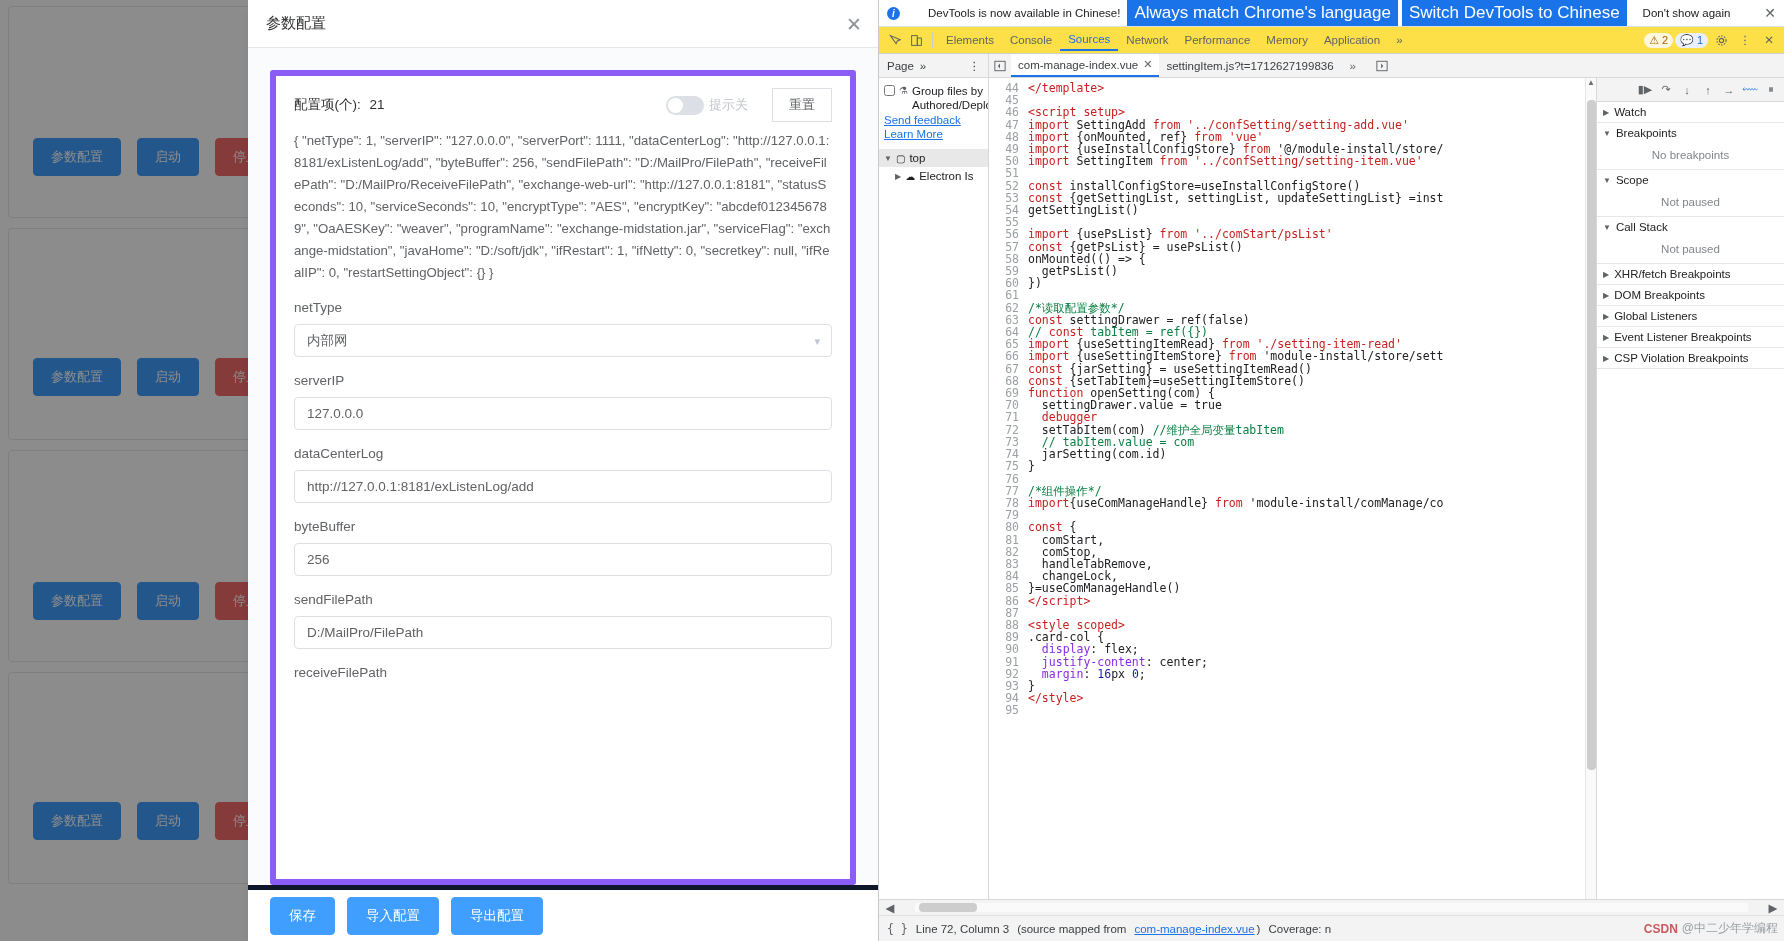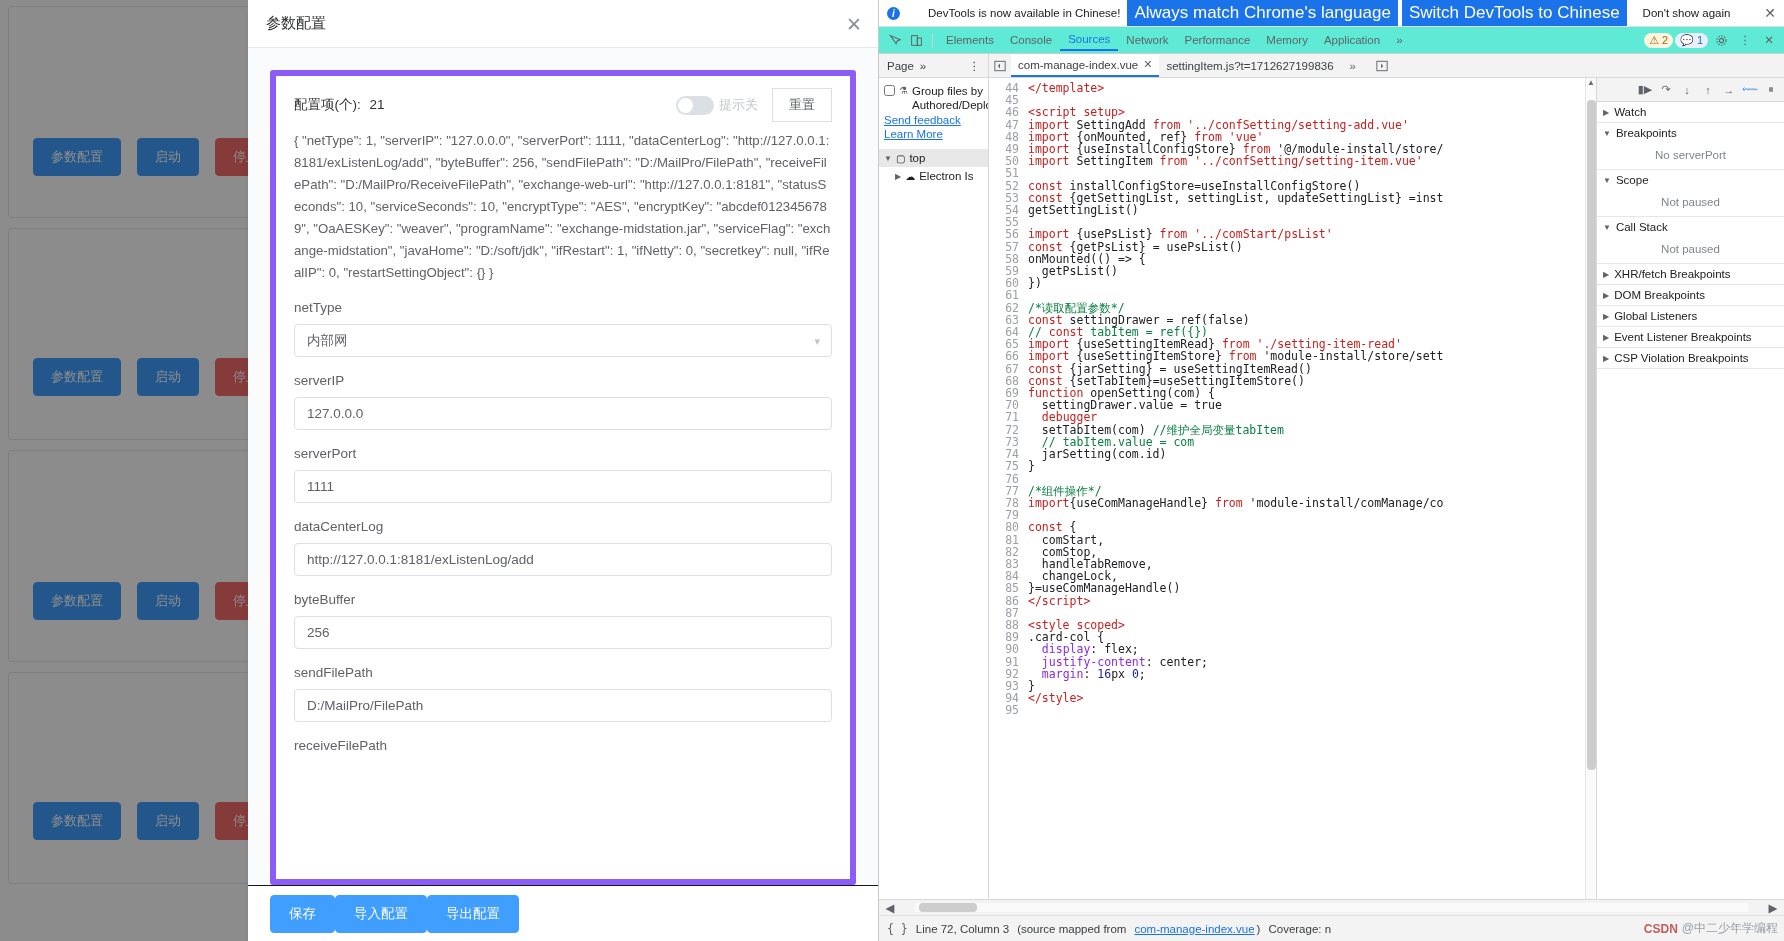--- a/index.html
+++ b/index.html
@@ -60,21 +60,21 @@
   #drawer-body {
     flex:1 1 auto; overflow:hidden; background:#fafbfc;
     padding:22px 22px 0 22px; position:relative;
   }
   #form-panel {
     background:#ffffff; border:6px solid #8b5cf6; border-radius:3px;
     height:100%; padding:14px 18px 0 18px; overflow:hidden;
   }
   .panel-topline { display:flex; align-items:center; justify-content:space-between; height:30px; }
   .count-text { font-size:13.5px; color:#303133; }
-  .topline-right { display:flex; align-items:center; gap:14px; }
+  .topline-right { display:flex; align-items:center; gap:24px; }
   .switch-wrap { display:flex; align-items:center; }
   .el-switch {
     width:38px; height:19px; border-radius:10px; background:#dcdfe6;
     position:relative; cursor:pointer; flex:0 0 38px;
   }
   .el-switch .knob {
     position:absolute; left:2px; top:2px; width:15px; height:15px;
     border-radius:50%; background:#fff;
   }
   .switch-label { font-size:13px; color:#c0c4cc; margin-left:5px; }
@@ -92,22 +92,22 @@
     width:100%; height:33px; border:1px solid #dcdfe6; border-radius:4px;
     background:#fff; font-size:13.5px; color:#606266;
     padding:0 12px; font-family:"Liberation Sans", sans-serif; outline:none;
   }
   .select-wrap { position:relative; }
   .select-wrap .caret {
     position:absolute; right:12px; top:50%; transform:translateY(-50%);
     color:#c0c4cc; font-size:11px; pointer-events:none;
   }
   #drawer-footer {
-    flex:0 0 56px; height:56px; border-top:1px solid #0f172a;
-    display:flex; align-items:center; padding:0 22px;
+    flex:0 0 56px; height:56px; border-top:5px solid #0f172a;
+    display:flex; align-items:center; gap:12px; padding:0 22px;
     background:#fff;
   }
   .footer-btn {
     background:#409eff; border:1px solid #409eff; color:#fff;
     border-radius:4px; font-size:13.5px; padding:9px 18px; cursor:pointer;
   }
 
   
   #devtools {
     position:absolute; left:878px; top:0; width:906px; height:941px;
@@ -130,21 +130,21 @@
     padding:3px 7px; margin-right:4px; cursor:pointer; white-space:nowrap;
     font-family:"Liberation Sans", sans-serif;
   }
   .banner-link { color:#202124; font-size:11.5px; margin-left:12px; cursor:pointer; white-space:nowrap; }
   #banner-close {
     margin-left:auto; margin-right:4px; color:#5f6368; font-size:14px;
     cursor:pointer; line-height:1;
   }
   #dt-tabs {
     flex:0 0 27px; display:flex; align-items:center;
-    border-bottom:1px solid #cfcfcf; background:#5eead4; padding:0 4px;
+    border-bottom:1px solid #cfcfcf; background:#fde047; padding:0 4px;
     font-size:11.5px; color:#3c4043;
   }
   .dt-icon-btn {
     width:22px; height:20px; display:flex; align-items:center;
     justify-content:center; cursor:pointer; color:#5f6368;
   }
   .dt-sep { width:1px; height:15px; background:#cdcdcd; margin:0 5px; }
   .dt-tab { padding:4px 8px; cursor:pointer; white-space:nowrap; color:#5f6368; }
   .dt-tab.active { color:#1a73e8; border-bottom:2px solid #1a73e8; }
   .dt-right { margin-left:auto; display:flex; align-items:center; gap:2px; }
@@ -359,24 +359,20 @@
           <input class="field-input" readonly="" value="内部网" style="">
           <span class="caret">▾</span>
         </div>
       </div>
 
       <div class="field">
         <div class="field-label">serverIP</div>
         <input class="field-input" value="127.0.0.0" style="">
       </div>
 
-      <div class="field">
-        <div class="field-label">serverPort</div>
-        <input class="field-input" value="1111" style="">
-      </div>
 
       <div class="field">
         <div class="field-label">dataCenterLog</div>
         <input class="field-input" value="http://127.0.0.1:8181/exListenLog/add" style="">
       </div>
 
       <div class="field">
         <div class="field-label">byteBuffer</div>
         <input class="field-input" value="256" style="">
       </div>
@@ -572,21 +568,21 @@
         <div class="side-hdr">
           <span class="tri">▶</span>
           <span>Watch</span>
         </div>
       </div>
       <div class="side-sec">
         <div class="side-hdr">
           <span class="tri">▼</span>
           <span>Breakpoints</span>
         </div>
-        <div class="side-empty">No serverPort</div>
+        <div class="side-empty">No breakpoints</div>
       </div>
       <div class="side-sec">
         <div class="side-hdr">
           <span class="tri">▼</span>
           <span>Scope</span>
         </div>
         <div class="side-empty">Not paused</div>
       </div>
       <div class="side-sec">
         <div class="side-hdr">

